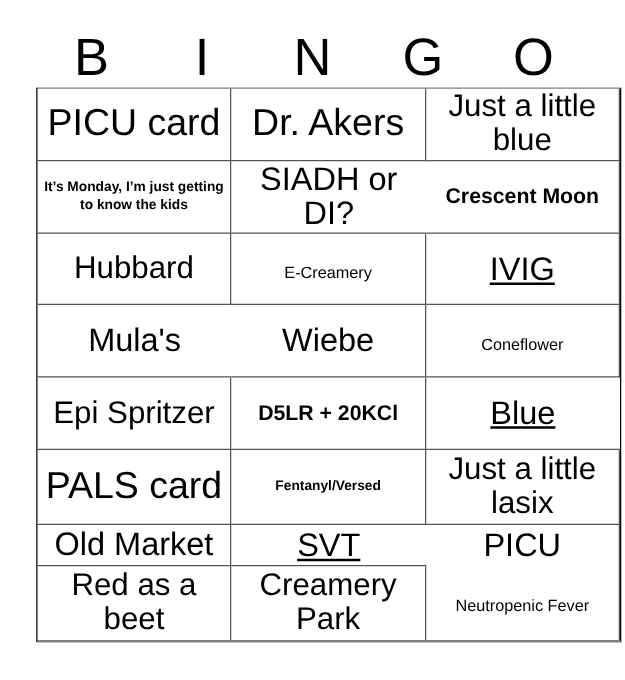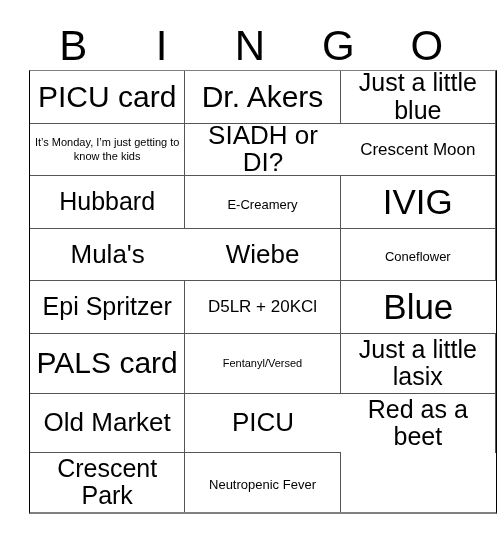--- a/index.html
+++ b/index.html
@@ -71,27 +71,27 @@
   }
   .bingo-cell:nth-child(5n) { border-right: none; }
   .bingo-cell:nth-child(n+21) { border-bottom: none; }
   .cell-text {
     display: block;
     width: 100%;
     line-height: 1.08;
     word-wrap: break-word;
   }
   
-  .fs-xxl .cell-text { font-size: 35px; }
+  .fs-xxl .cell-text { font-size: 26px; text-decoration: underline; }
   .fs-xl  .cell-text { font-size: 30px; }
   .fs-lg  .cell-text { font-size: 26px; line-height: 1.05; }
   .fs-md  .cell-text { font-size: 25px; line-height: 1.1; }
-  .fs-sm  .cell-text { font-size: 17px; line-height: 1.15; }
+  .fs-sm  .cell-text { font-size: 17px; line-height: 1.15; font-weight: bold; }
   .fs-xs  .cell-text { font-size: 13px; line-height: 1.25; margin-top: 6px; }
-  .fs-xxs .cell-text { font-size: 11px; line-height: 1.3; }
+  .fs-xxs .cell-text { font-size: 11px; line-height: 1.3; font-weight: bold; }
 </style>
 </head>
 <body>
 
 <div id="card-root">
 
   <div id="bingo-header">
     <div class="header-letter">B</div>
     <div class="header-letter">I</div>
     <div class="header-letter">N</div>
@@ -150,27 +150,30 @@
       </div>
       <div class="bingo-cell fs-xxs">
         <span class="cell-text">Fentanyl/Versed</span>
       </div>
       <div class="bingo-cell fs-md">
         <span class="cell-text">Just a little lasix</span>
       </div>
       <div class="bingo-cell fs-lg">
         <span class="cell-text">Old Market</span>
       </div>
+      <div class="bingo-cell fs-xxl">
+        <span class="cell-text">SVT</span>
+      </div>
       <div class="bingo-cell fs-lg">
         <span class="cell-text">PICU</span>
       </div>
       <div class="bingo-cell fs-md">
         <span class="cell-text">Red as a beet</span>
       </div>
       <div class="bingo-cell fs-md">
-        <span class="cell-text">Crescent Park</span>
+        <span class="cell-text">Creamery Park</span>
       </div>
       <div class="bingo-cell fs-xs">
         <span class="cell-text">Neutropenic Fever</span>
       </div>
     </div>
 
 </div>
 
 </body></html>

